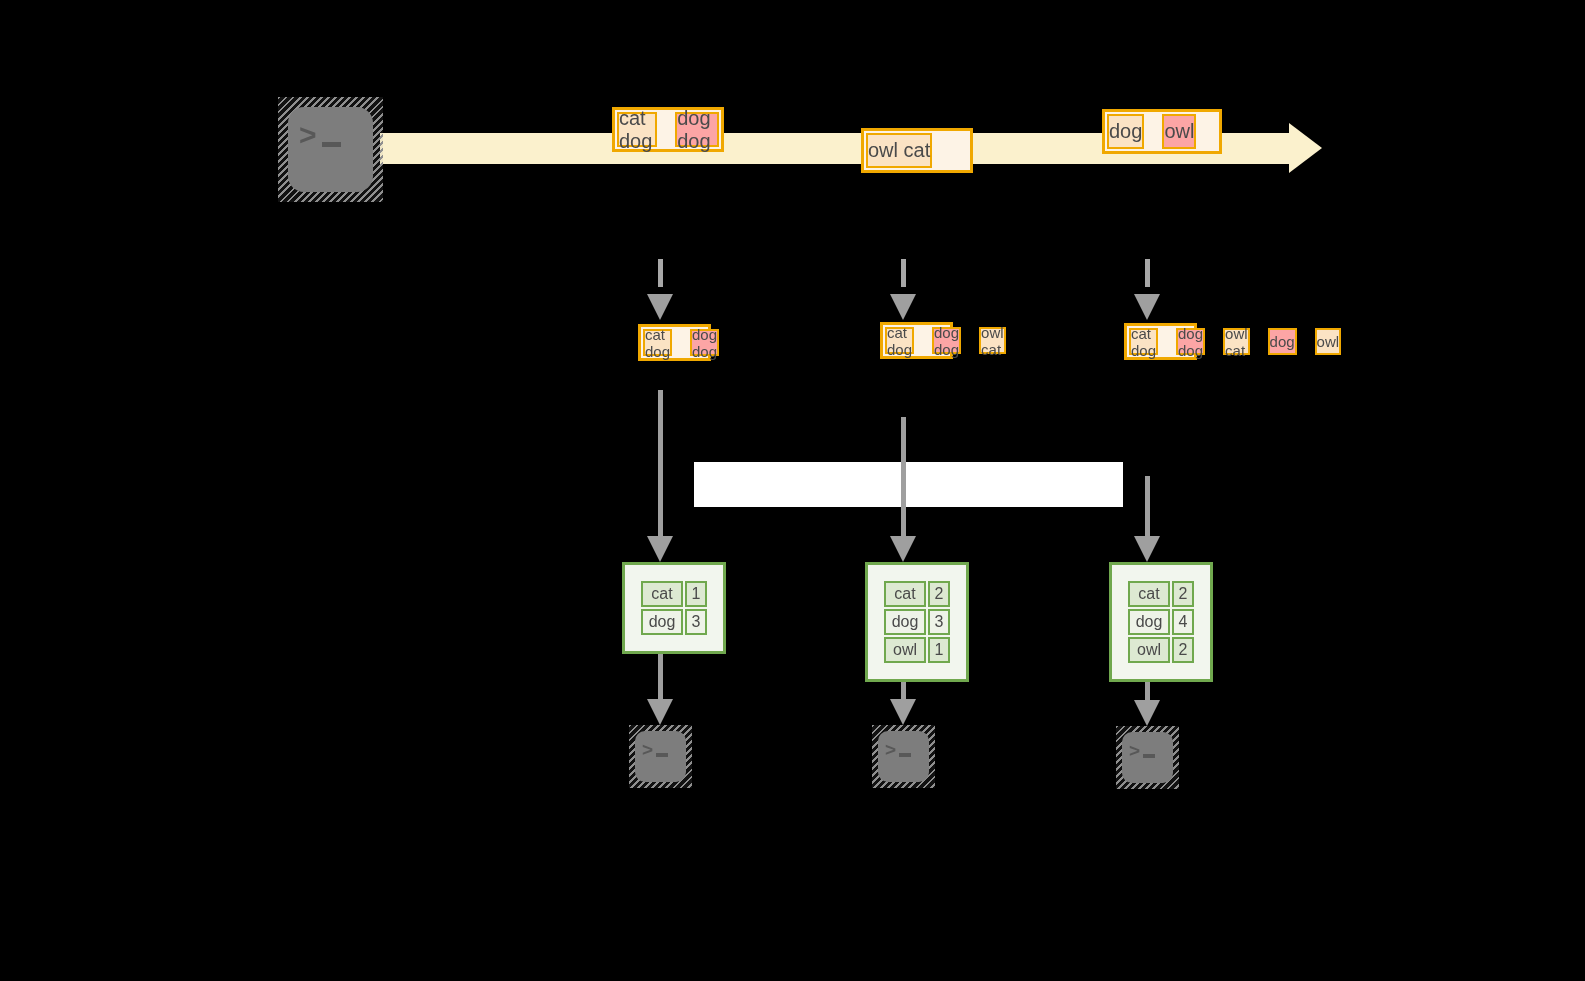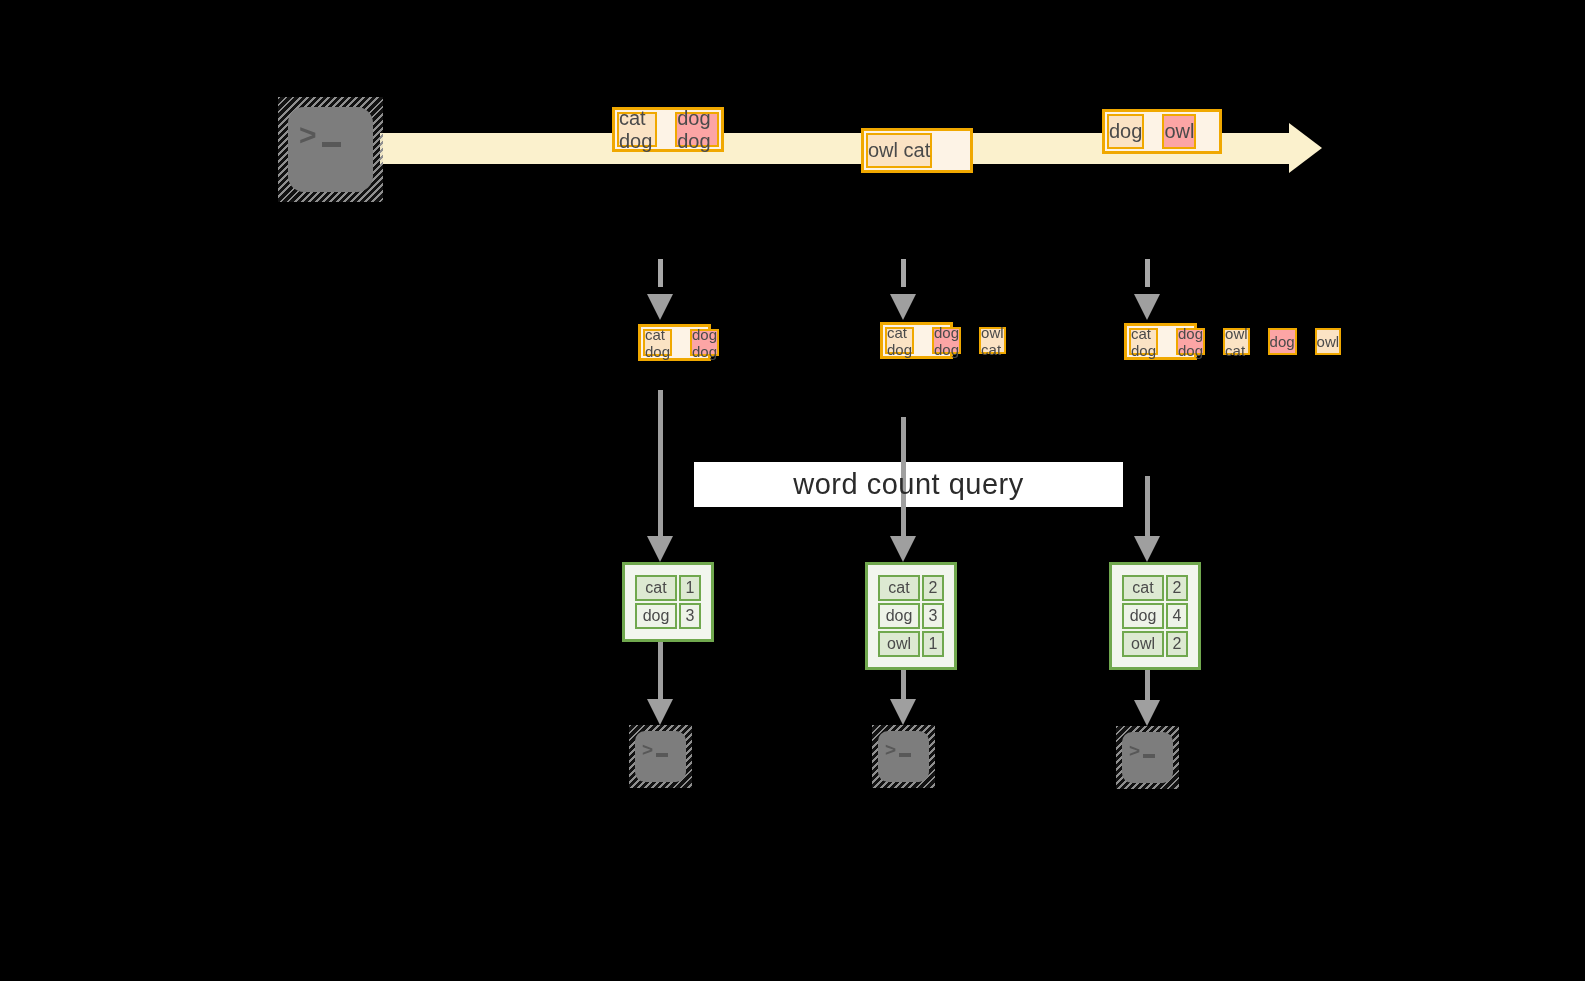--- a/index.html
+++ b/index.html
@@ -18,21 +18,21 @@
         padding:2px;display:flex;flex-direction:row;gap:18px;z-index:4;margin-left:14px;}
   .ocell{border:2px solid #f0a800;display:flex;align-items:center;justify-content:center;
          color:#4a4a4a;box-sizing:content-box;}
   .msg .ocell{height:31px;font-size:20px;}
   .state .ocell{height:23px;font-size:15px;}
   .c-dark{background:#fbe3c4;}
   .c-light{background:#fca5a5;}
 
   
   .gtable{position:absolute;box-sizing:border-box;border:3px solid #70a84e;background:#f2f6ee;
-          padding:10px;display:grid;grid-template-columns:42px 22px;gap:2px;z-index:4;}
+          padding:16px;display:grid;grid-template-columns:42px 22px;gap:2px;z-index:4;}
   .gcell{border:2px solid #70a84e;height:22px;display:flex;align-items:center;justify-content:center;
          font-size:16px;color:#4a4a4a;box-sizing:content-box;}
   .r-dark{background:#dde9d2;}
   .r-light{background:#eef3e8;}
 
   
   .varrow{position:absolute;width:26px;display:flex;flex-direction:column;align-items:center;z-index:2;}
   .varrow .line{width:5px;background:#9f9f9f;}
   .varrow .dash{width:5px;height:28px;background:#a8a8a8;}
   .varrow .gap{height:7px;}
@@ -123,21 +123,20 @@
   </div>
   <div class="varrow" style="left:890px;top:654px">
     <div class="line" style="height:45px"></div>
       <div class="head"></div>
   </div>
   <div class="varrow" style="left:1134px;top:654px">
     <div class="line" style="height:46px"></div>
       <div class="head"></div>
   </div>
 
-  <div class="query-label">word count query</div>
 
   <div class="obox state" style="left:624px;top:324px;width:73px">
     <div class="ocell c-dark">cat dog</div>
     <div class="ocell c-light">dog dog</div>
   </div>
   <div class="obox state" style="left:866px;top:322px;width:73px">
     <div class="ocell c-dark">cat dog</div>
     <div class="ocell c-light">dog dog</div>
     <div class="ocell c-dark">owl cat</div>
   </div>

